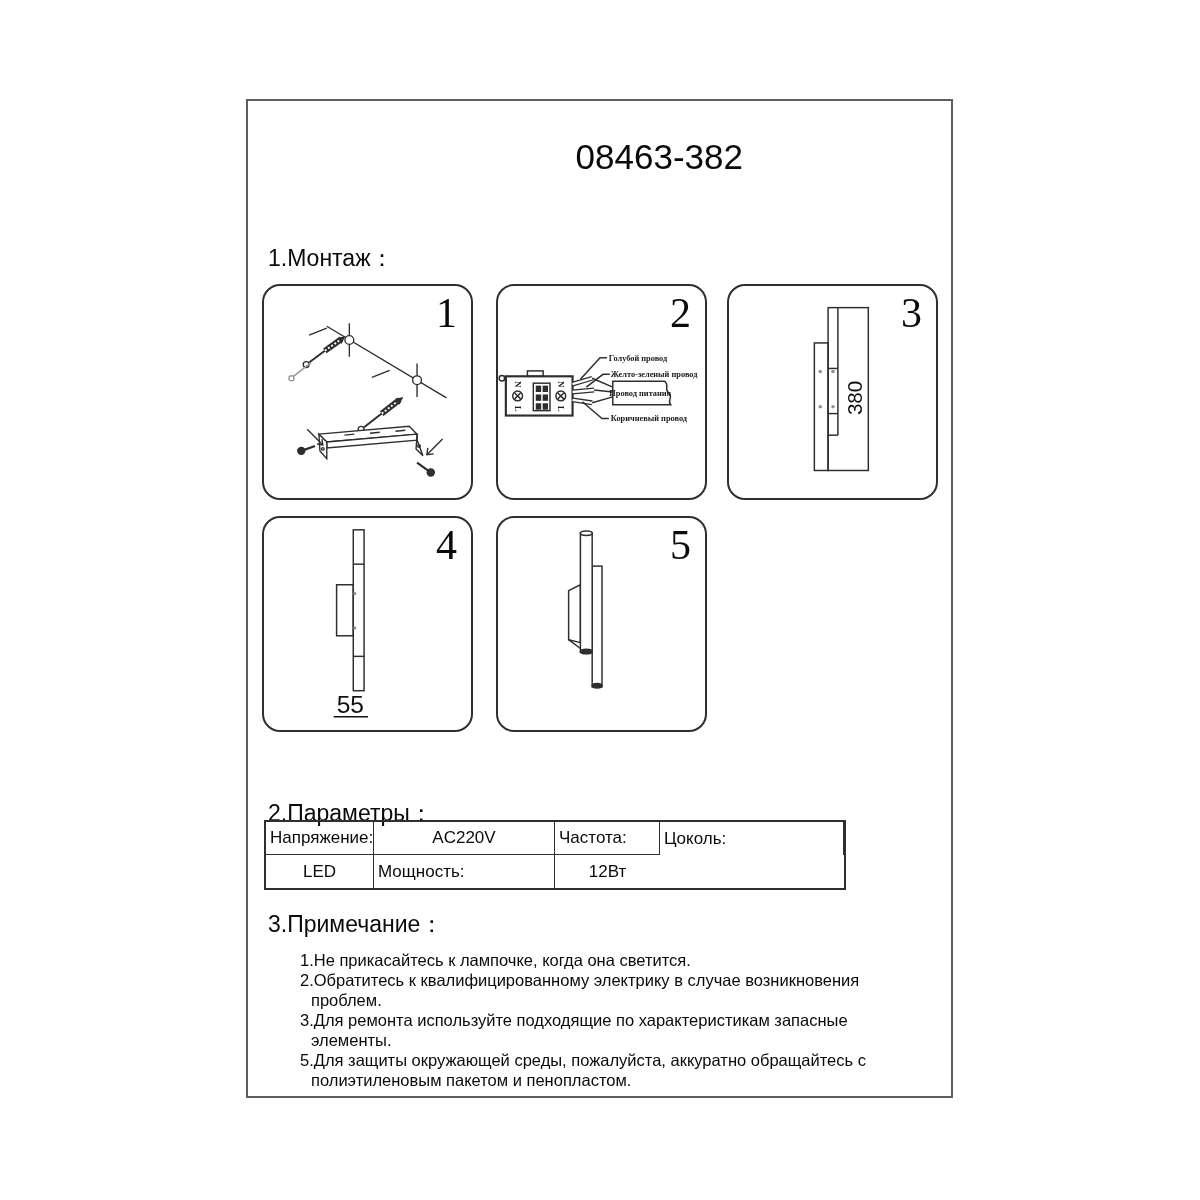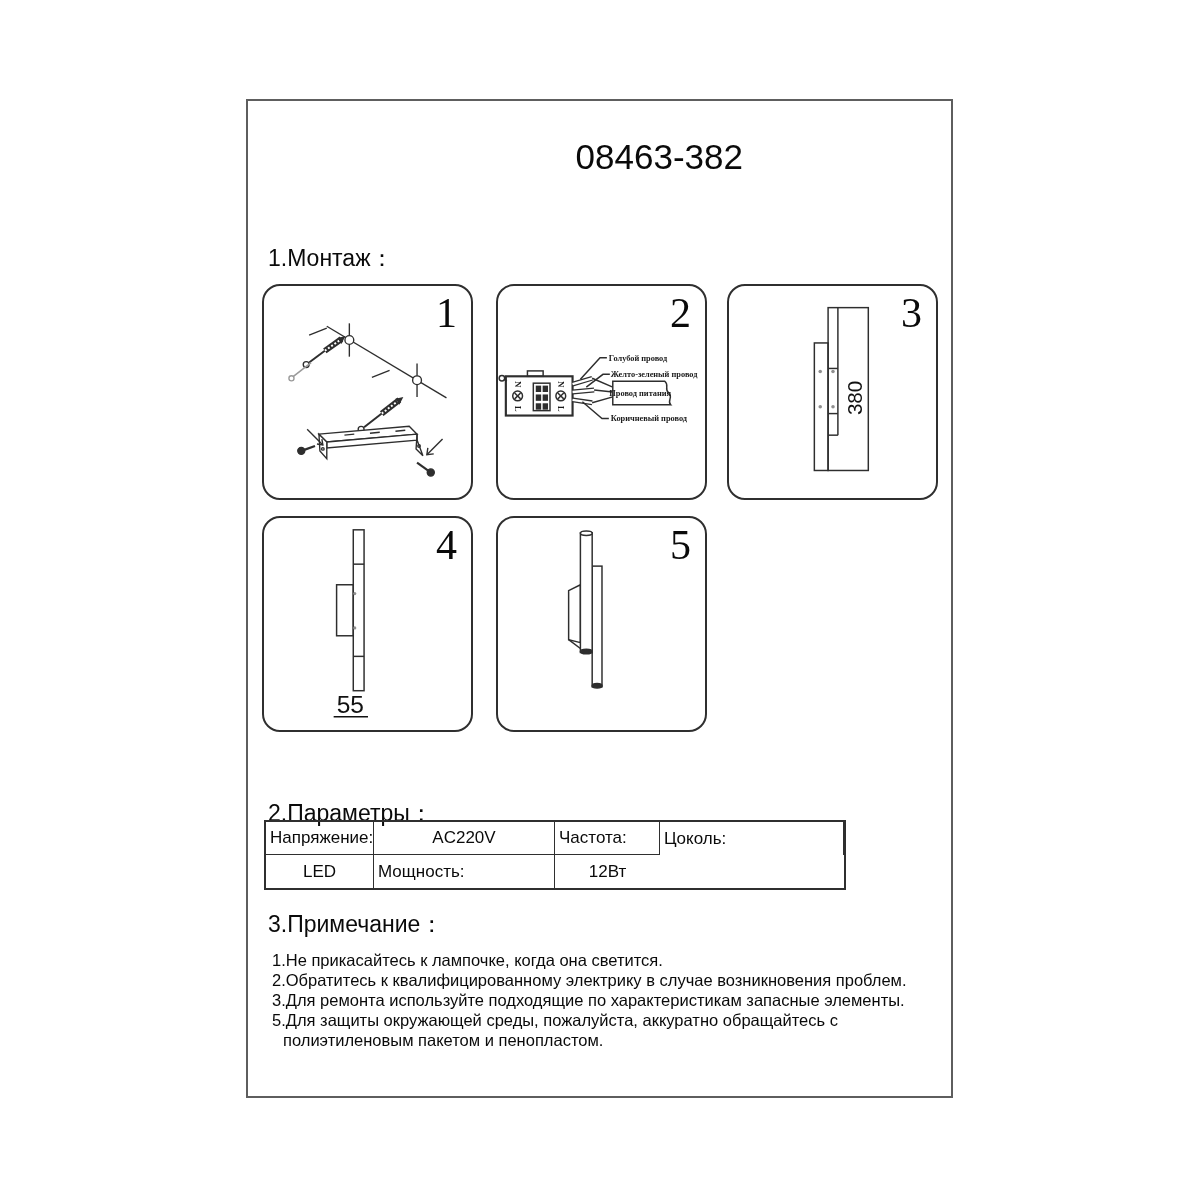--- a/index.html
+++ b/index.html
@@ -32,21 +32,21 @@
                 border:2px solid #2f2f2f;box-sizing:content-box;
                 display:grid;grid-template-columns:108px 181px 105px 184px;
                 grid-auto-rows:33px;font-size:17px;}
   .cell{display:flex;align-items:center;box-sizing:border-box;}
   .cell.label{padding-left:4px;justify-content:flex-start;}
   .cell.value{justify-content:center;}
   .cell.br{border-right:1.5px solid #2f2f2f;}
   .cell.bb{border-bottom:1.5px solid #2f2f2f;}
   
   #notes-list{position:absolute;left:272px;top:950px;width:645px;font-size:16.5px;line-height:20px;}
-  .note{padding-left:11px;text-indent:-11px;}
+  .note{padding-left:11px;text-indent:-11px;margin-left:28px;}
 </style>
 </head>
 <body>
 
 <div id="page">
   <div id="doc"></div>
 
   <div class="title-block">
     <div class="model">08463-382</div>
   </div>

